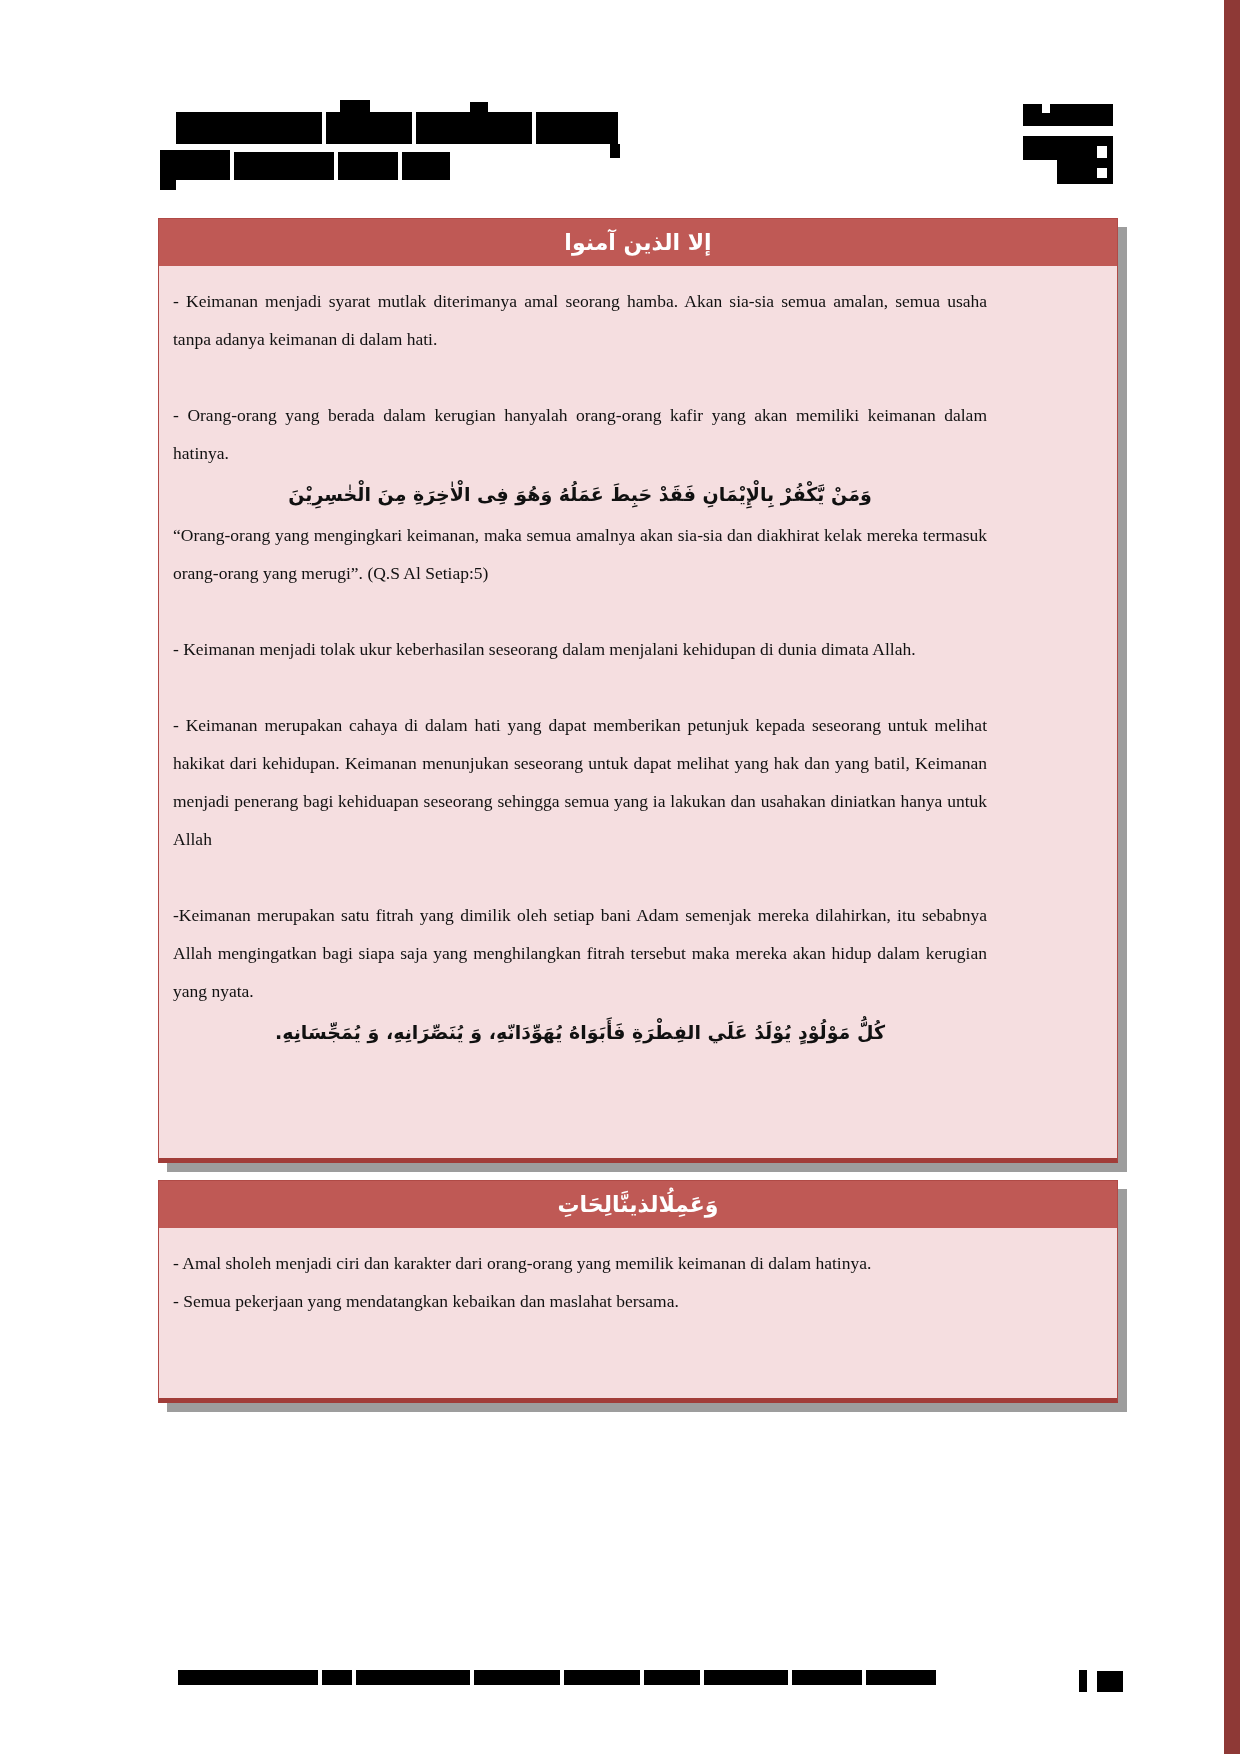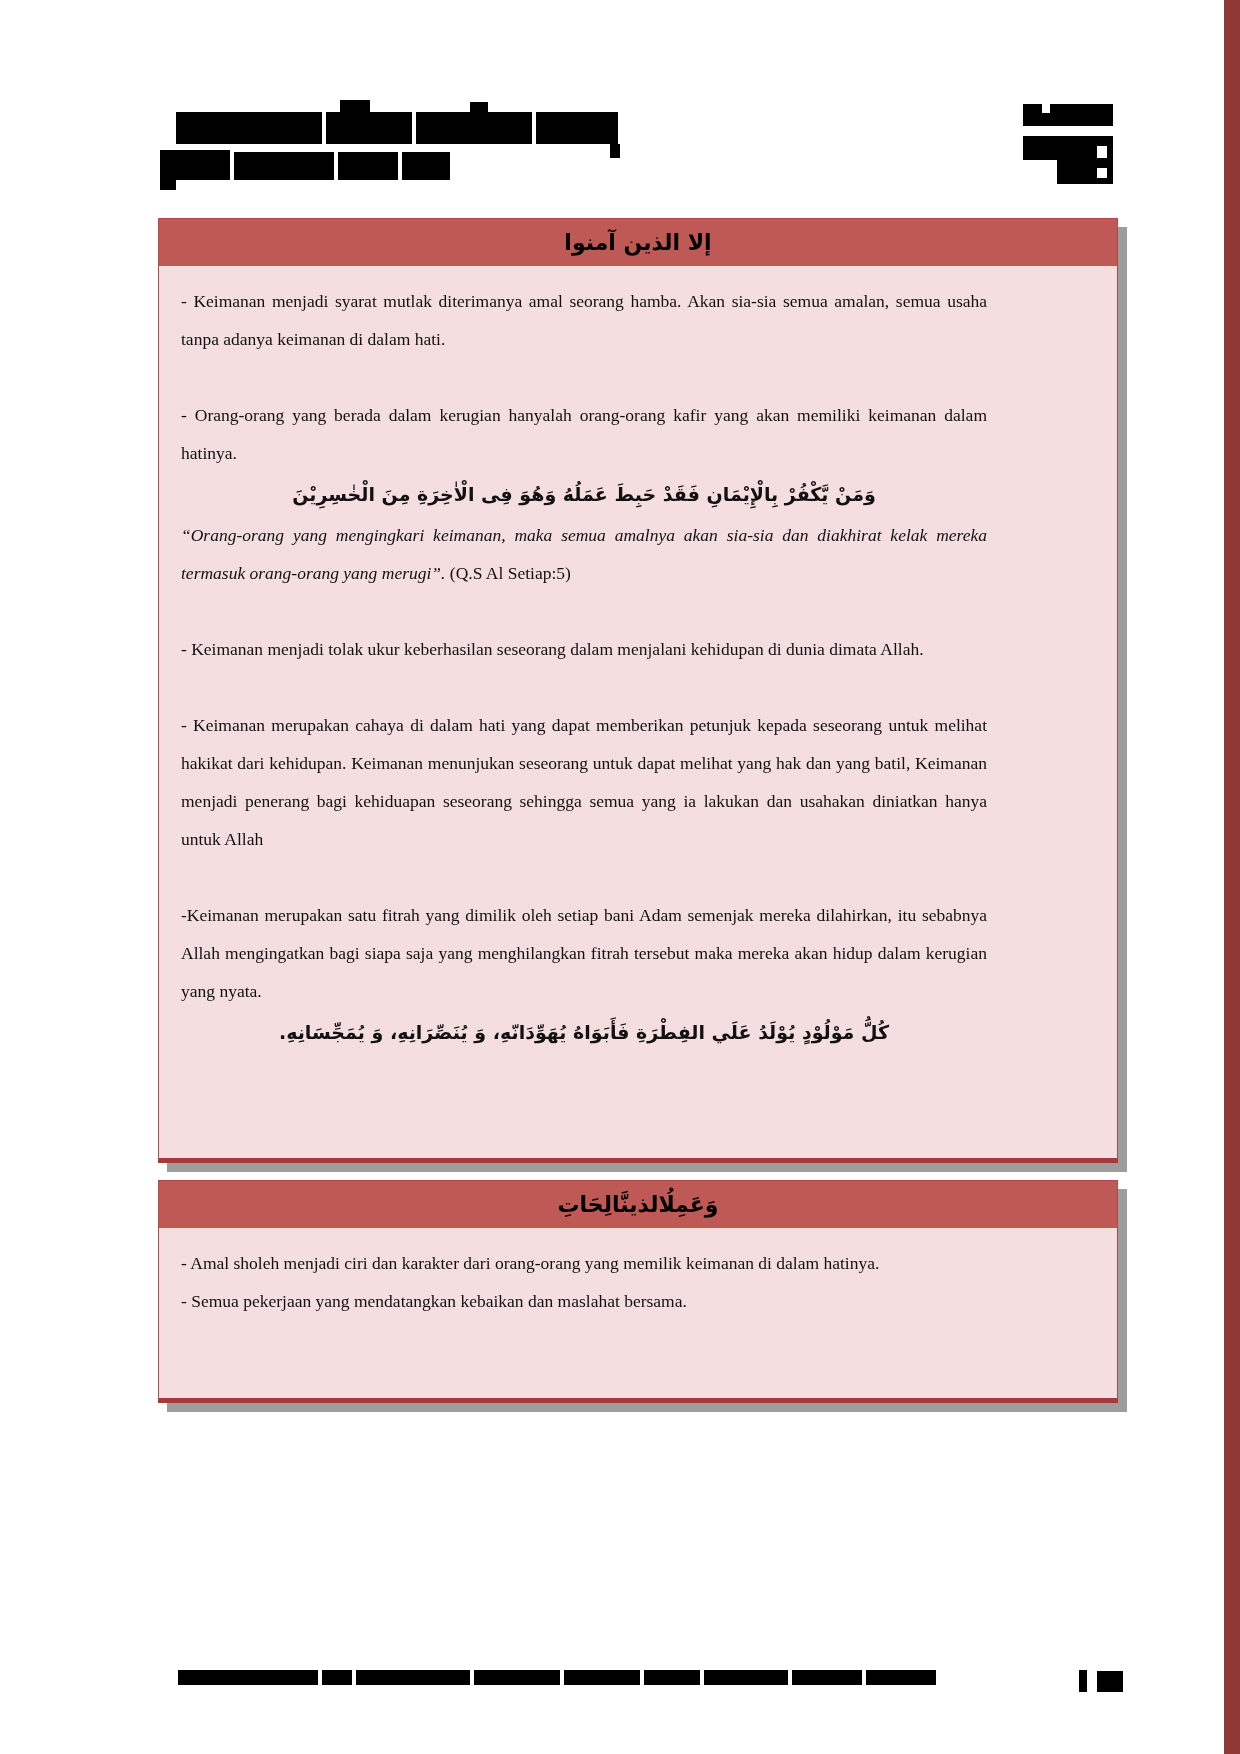--- a/index.html
+++ b/index.html
@@ -25,37 +25,37 @@
   .box{
     border:1px solid var(--border-red);
     border-bottom:5px solid var(--border-red-dark);
     box-shadow:9px 9px 0 var(--shadow);
     background:var(--pink);
   }
   .box + .box{margin-top:17px;}
   .box-header{
     background:var(--red-bar);
     height:47px;display:flex;align-items:center;justify-content:center;
-    font-family:"DejaVu Sans", sans-serif;font-weight:bold;font-size:22px;color:#000000;
+    font-family:"DejaVu Sans", sans-serif;font-weight:bold;font-size:22px;color:#ffffff;
     direction:rtl;
     text-align:center;
   }
   .box-body{
-    padding:16px 130px 104px 22px;
+    padding:16px 130px 104px 14px;
     font-size:17.5px;line-height:38px;text-align:justify;
   }
   .box2 .box-body{padding-bottom:40px;}
   .para{margin:0 0 38px 0;}
   .para.tight{margin-bottom:0;}
   .arabic-line{
     direction:rtl;text-align:center;
     font-family:"DejaVu Sans", sans-serif;font-weight:bold;font-size:19px;line-height:44px;
     margin:0;
   }
-  .quote .it{font-style:italic;}
+  .quote .it{}
   .quote{margin:0 0 38px 0;}
   .quote.last{margin-bottom:0;}
 </style>
 </head>
 <body>
 
 <div class="side-stripe"></div>
 
 <div>
   <div class="redact" style="left:176px;top:112px;width:146px;height:32px;"></div>

